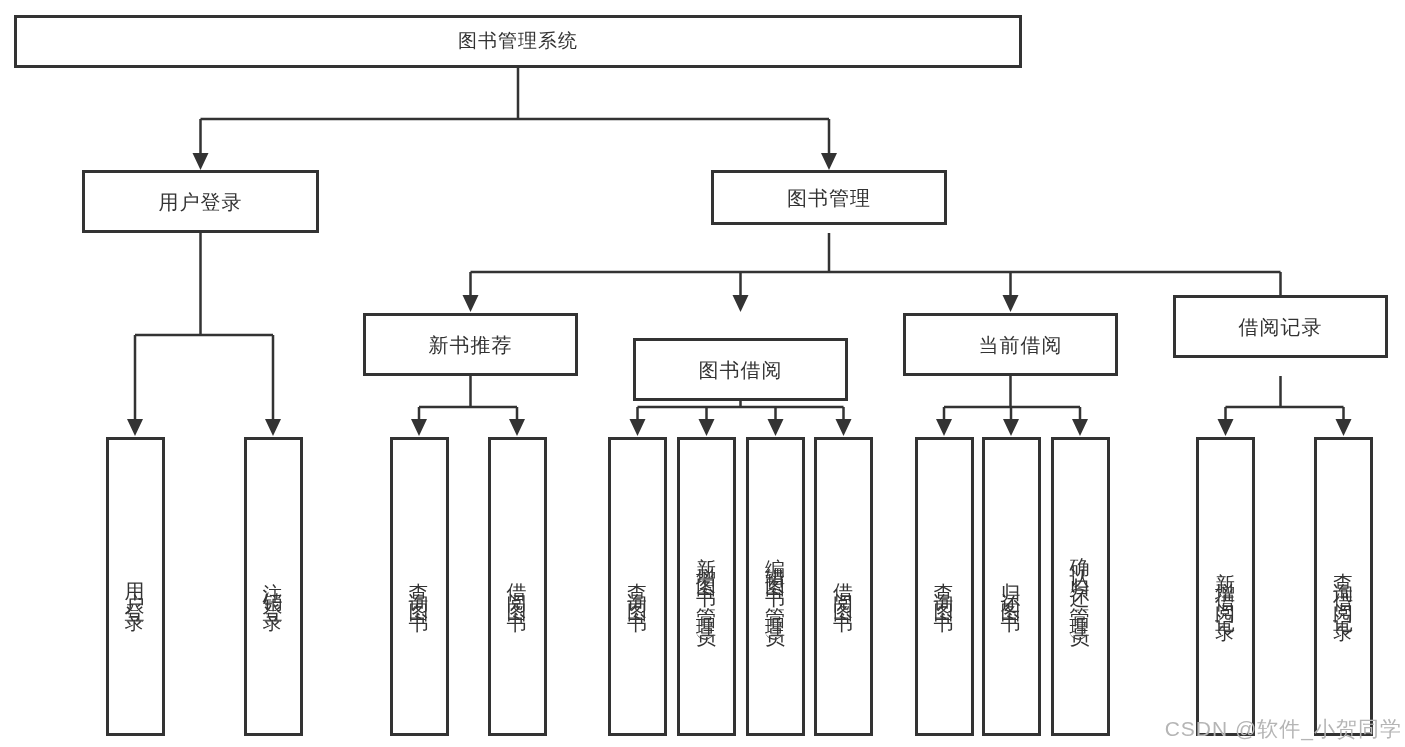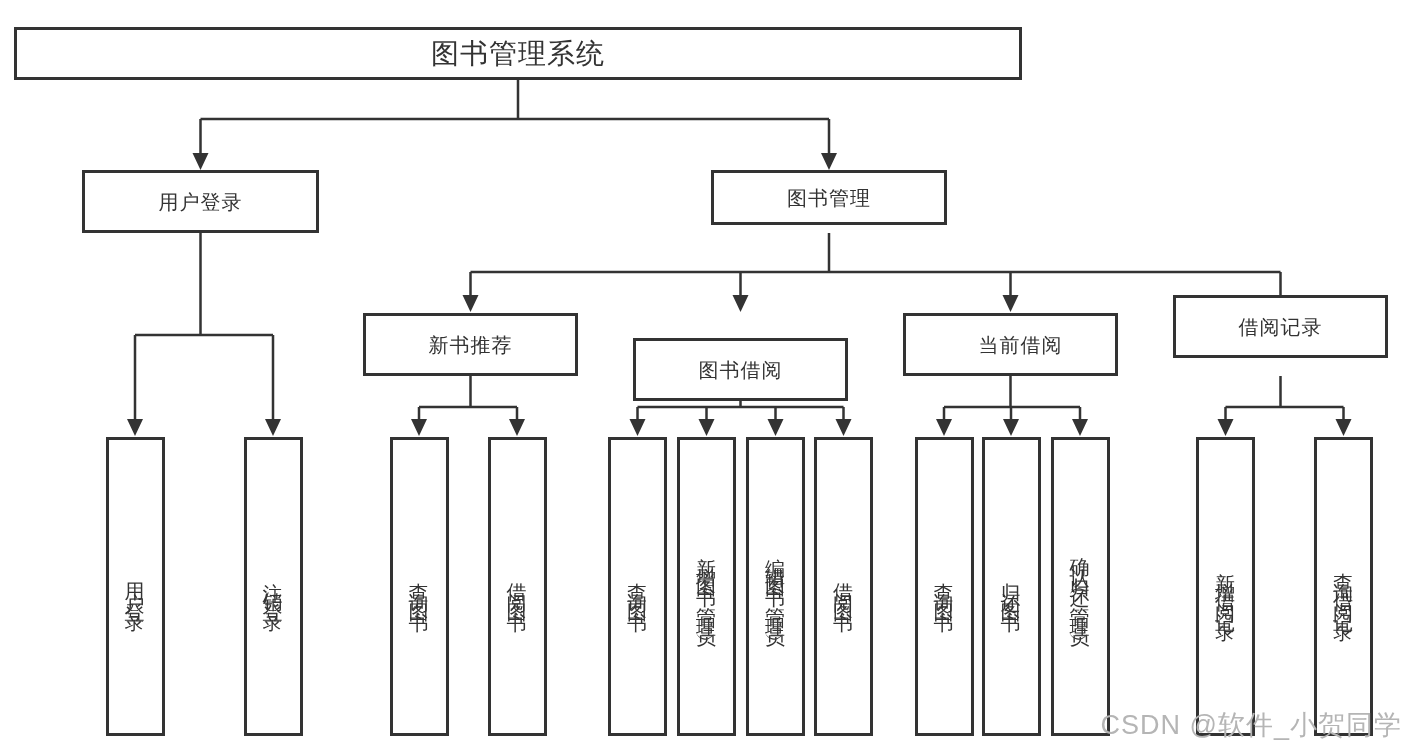--- a/index.html
+++ b/index.html
@@ -27,33 +27,33 @@
     color: #333333;
     display: flex;
     align-items: center;
     justify-content: center;
     font-size: 20px;
     letter-spacing: 1px;
     z-index: 2;
     line-height: 1.2;
     white-space: nowrap;
   }
-  .root-box { font-size: 28px; margin-top: 12px; }
+  .root-box { font-size: 19px; }
   .leaf {
     writing-mode: vertical-rl;
     text-orientation: mixed;
     font-size: 20px;
     letter-spacing: 10px;
     white-space: normal;
   }
   .watermark {
     position: absolute;
     right: 3px; bottom: 4px;
     color: #b5b5b5;
-    font-size: 27px;
+    font-size: 21px;
     letter-spacing: 1px;
     z-index: 5;
   }
 </style>
 </head>
 <body>
 
 <div id="canvas">
 
   <svg id="connectors" width="1405" height="747" viewBox="0 0 1405 747" xmlns="http://www.w3.org/2000/svg">

